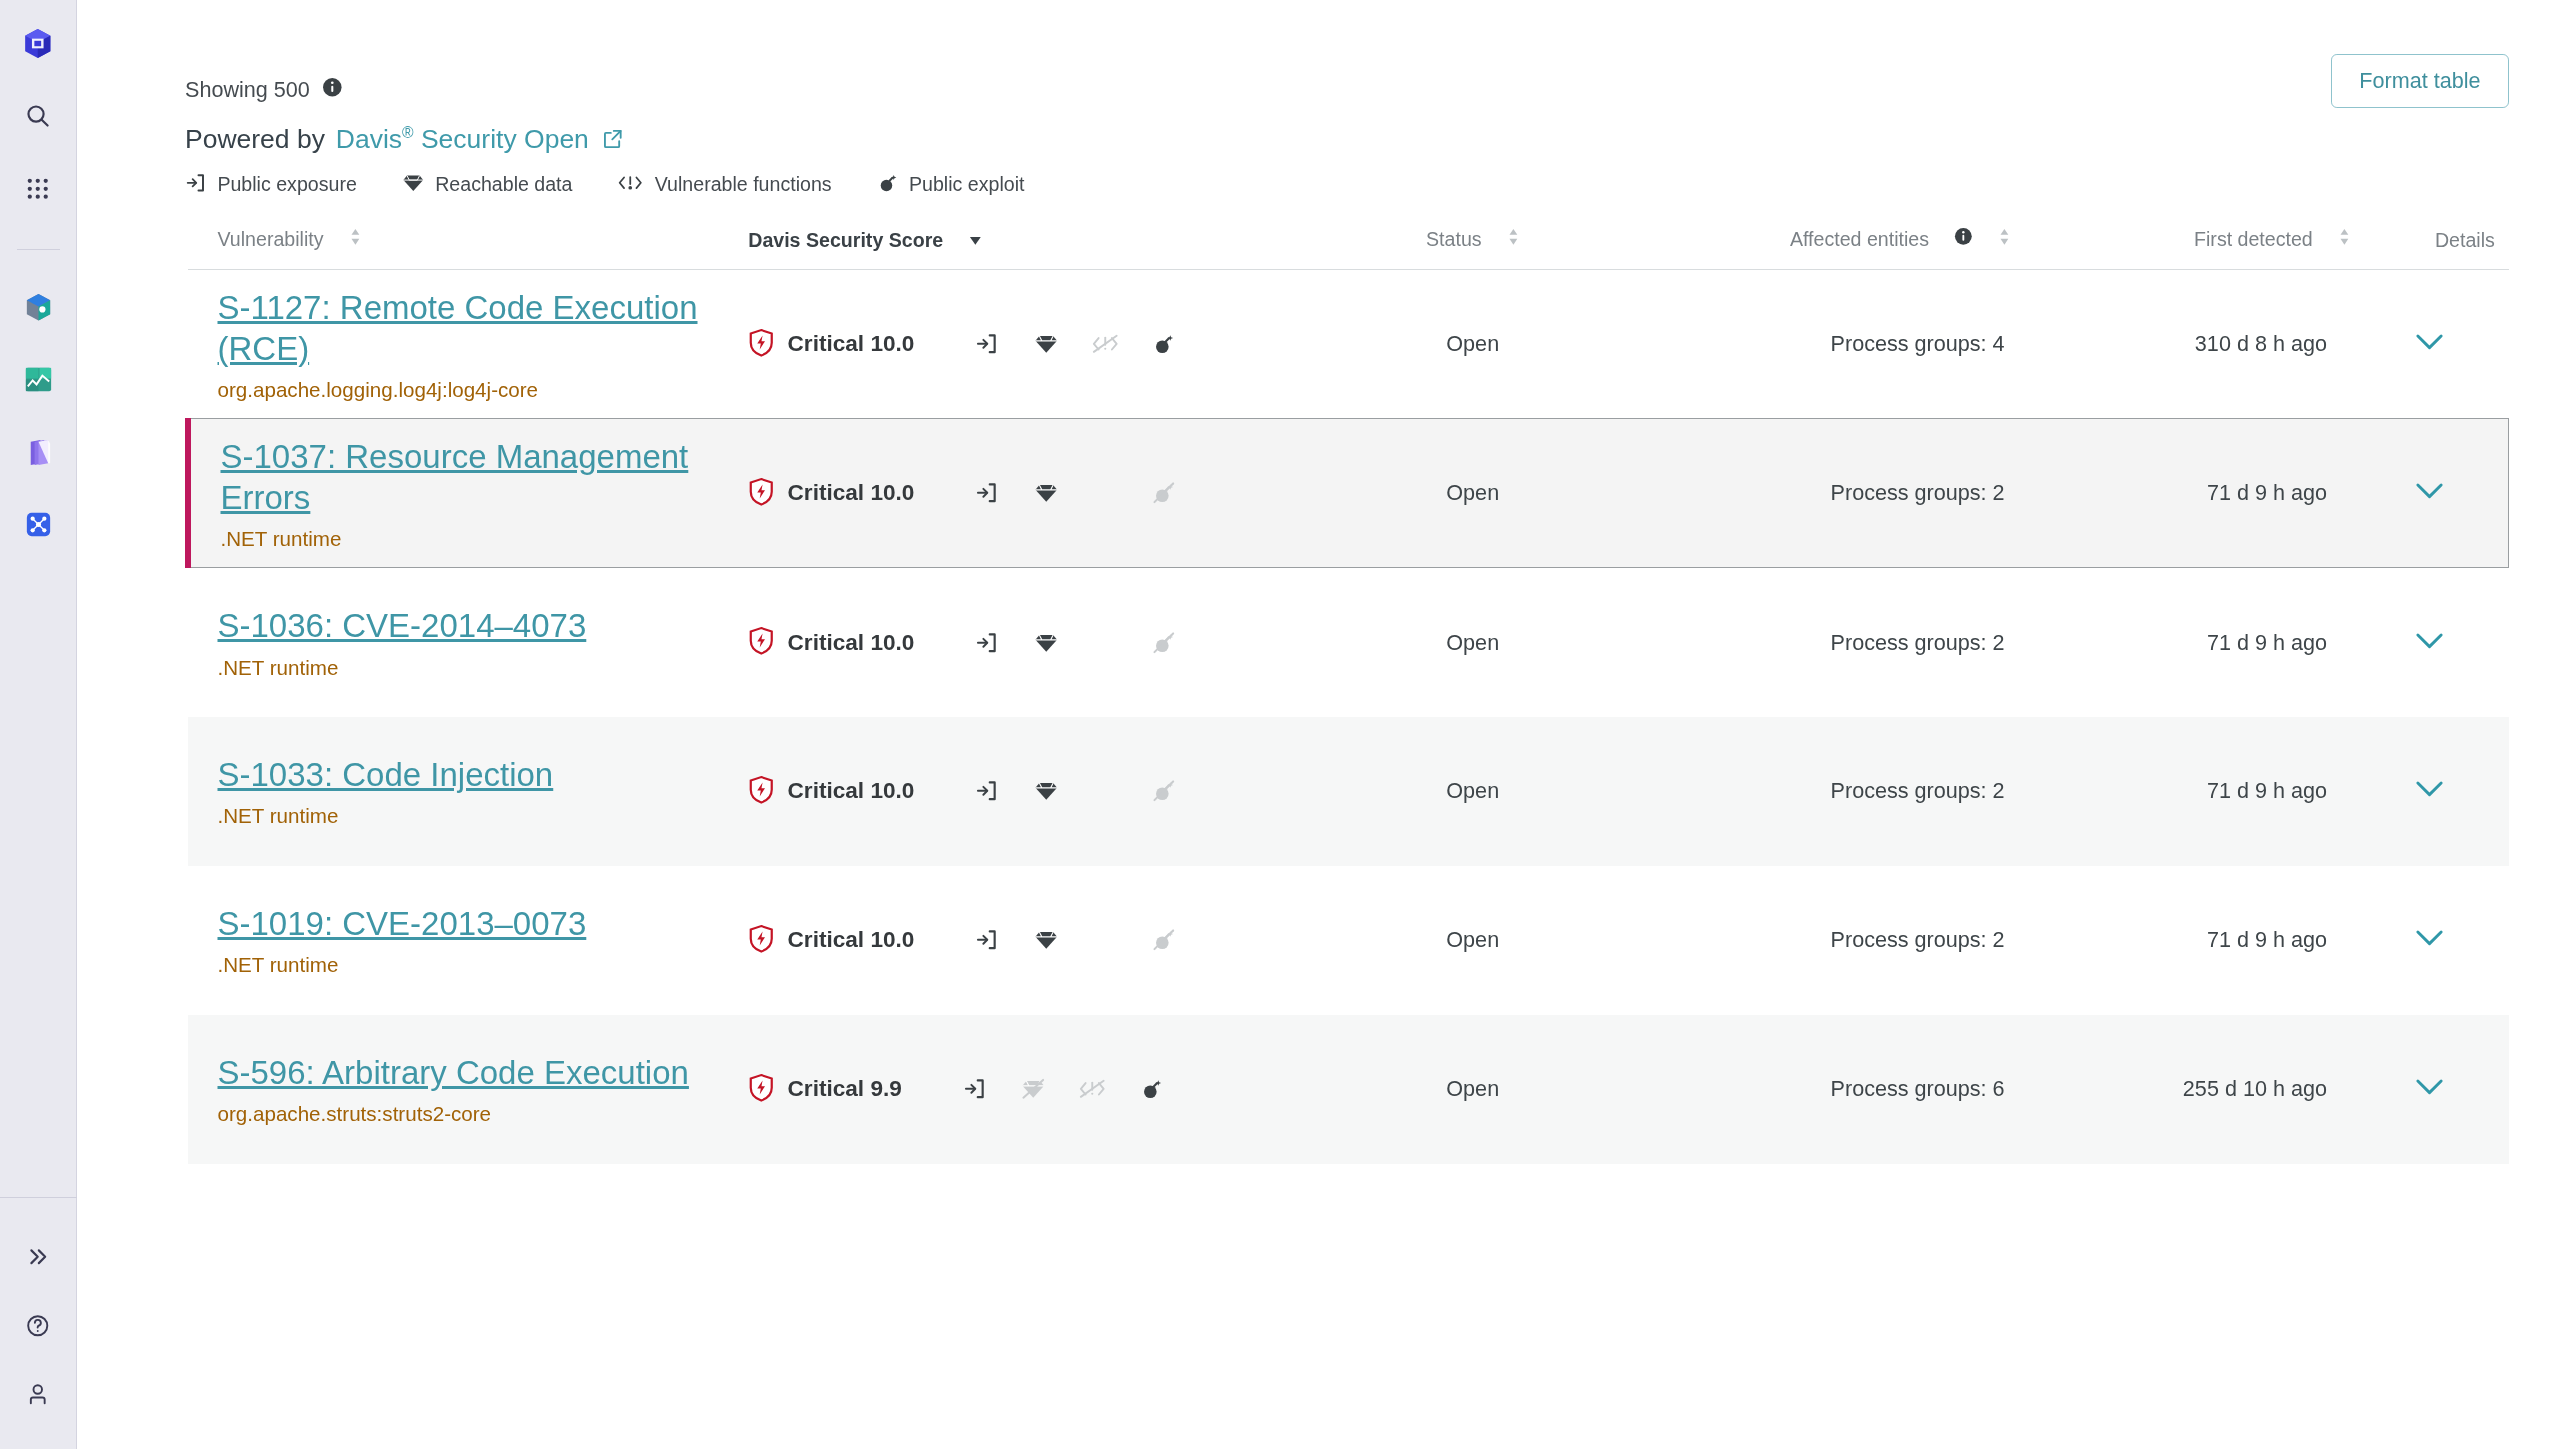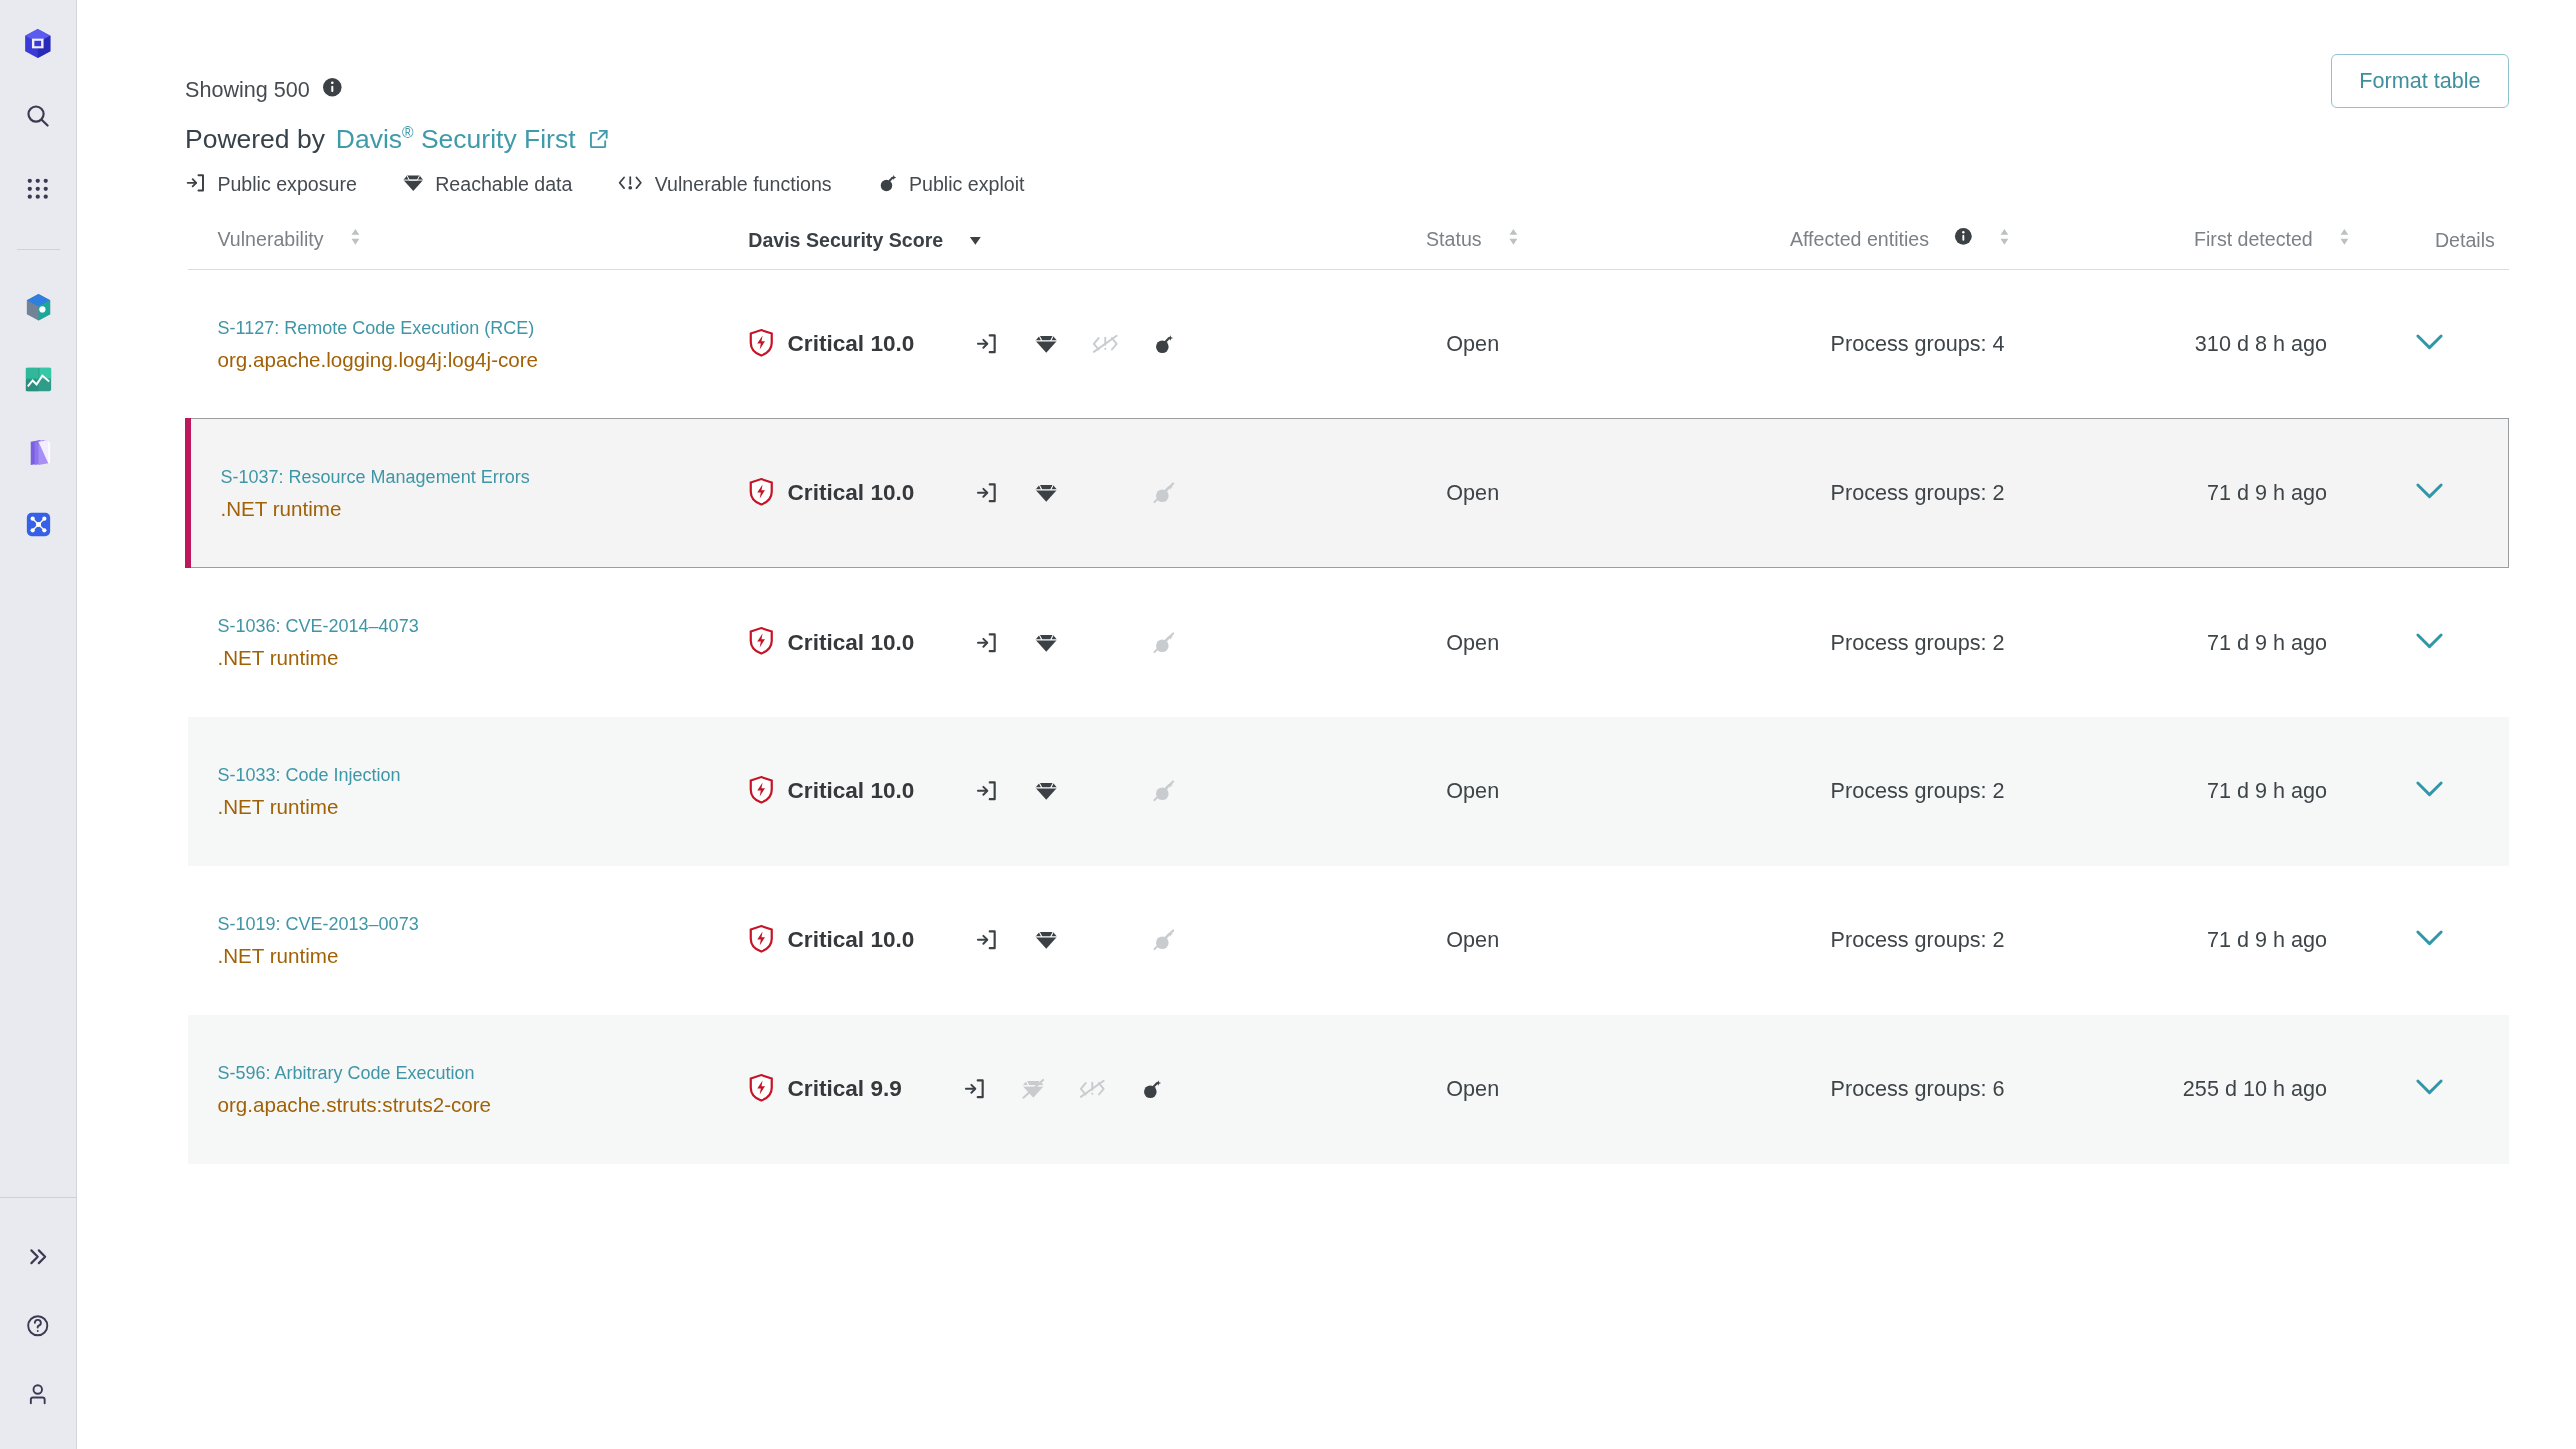--- a/index.html
+++ b/index.html
@@ -80,21 +80,21 @@
   .col-details { width: 137px; }
 
   .tbl td { padding: 0; vertical-align: middle; }
   tr.row { height: 149px; }
   tr.row.alt > td { background: #f6f7f7; }
   tr.row.hovered > td { background: #f4f4f4; border-top: 1px solid #9a9ea1; border-bottom: 1px solid #9a9ea1; }
   tr.row.hovered > td:first-child { border-left: 6px solid #be185d; }
   tr.row.hovered > td:last-child { border-right: 1px solid #9a9ea1; }
 
   .vuln-cell { padding-left: 29.5px; }
-  .vuln-title { font-size: 18px; color: #3f96a6; cursor: pointer; line-height: 1.25; }
+  .vuln-title { font-size: 33px; color: #3f96a6; cursor: pointer; line-height: 1.25; text-decoration: underline; }
   .vuln-sub { font-size: 20.6px; color: #a16207; margin-top: 8.8px; }
 
   .score-cell { display: flex; align-items: center; gap: 0; }
   .score-label { font-size: 22.6px; font-weight: bold; color: #35393c; margin-left: 12.8px; }
   .score-icons { display: flex; align-items: center; margin-left: 43px; gap: 0; }
   .score-icons > span { width: 59px; display: flex; justify-content: center; align-items: center; }
 
   .cell-status { font-size: 21.6px; color: #3e4549; text-align: center; }
   .cell-entities { font-size: 21.6px; color: #3e4549; text-align: right; padding-right: 5.9px; }
   .cell-first { font-size: 21.6px; color: #3e4549; text-align: right; padding-right: 23.6px; }
@@ -225,21 +225,21 @@
               <svg width="20.6" height="20.6" viewBox="0 0 20 20">
                 <circle cx="10" cy="10" r="9" fill="#3b4145"></circle>
                 <rect x="9" y="8.4" width="2" height="6.2" rx="1" fill="#ffffff"></rect>
                 <circle cx="10" cy="5.6" r="1.3" fill="#ffffff"></circle>
               </svg>
             </span>
           </div>
 
           <div class="powered-row">
             <span class="powered-label">Powered by</span>
-            <span class="powered-link"><span>Davis</span><sup>®</sup><span> Security First</span></span>
+            <span class="powered-link"><span>Davis</span><sup>®</sup><span> Security Open</span></span>
             <span class="ext-icon">
               <svg width="23.6" height="23.6" viewBox="0 0 24 24" fill="none" stroke="#3f9aaa" stroke-width="1.9" stroke-linecap="round" stroke-linejoin="round">
                 <path d="M13 4 H20 V11"></path>
                 <path d="M20 4 L11.5 12.5"></path>
                 <path d="M18.5 14.5V19.5a1 1 0 0 1-1 1H5a1 1 0 0 1-1-1V7a1 1 0 0 1 1-1h5"></path>
               </svg>
             </span>
           </div>
 
           <div class="legend-row">

